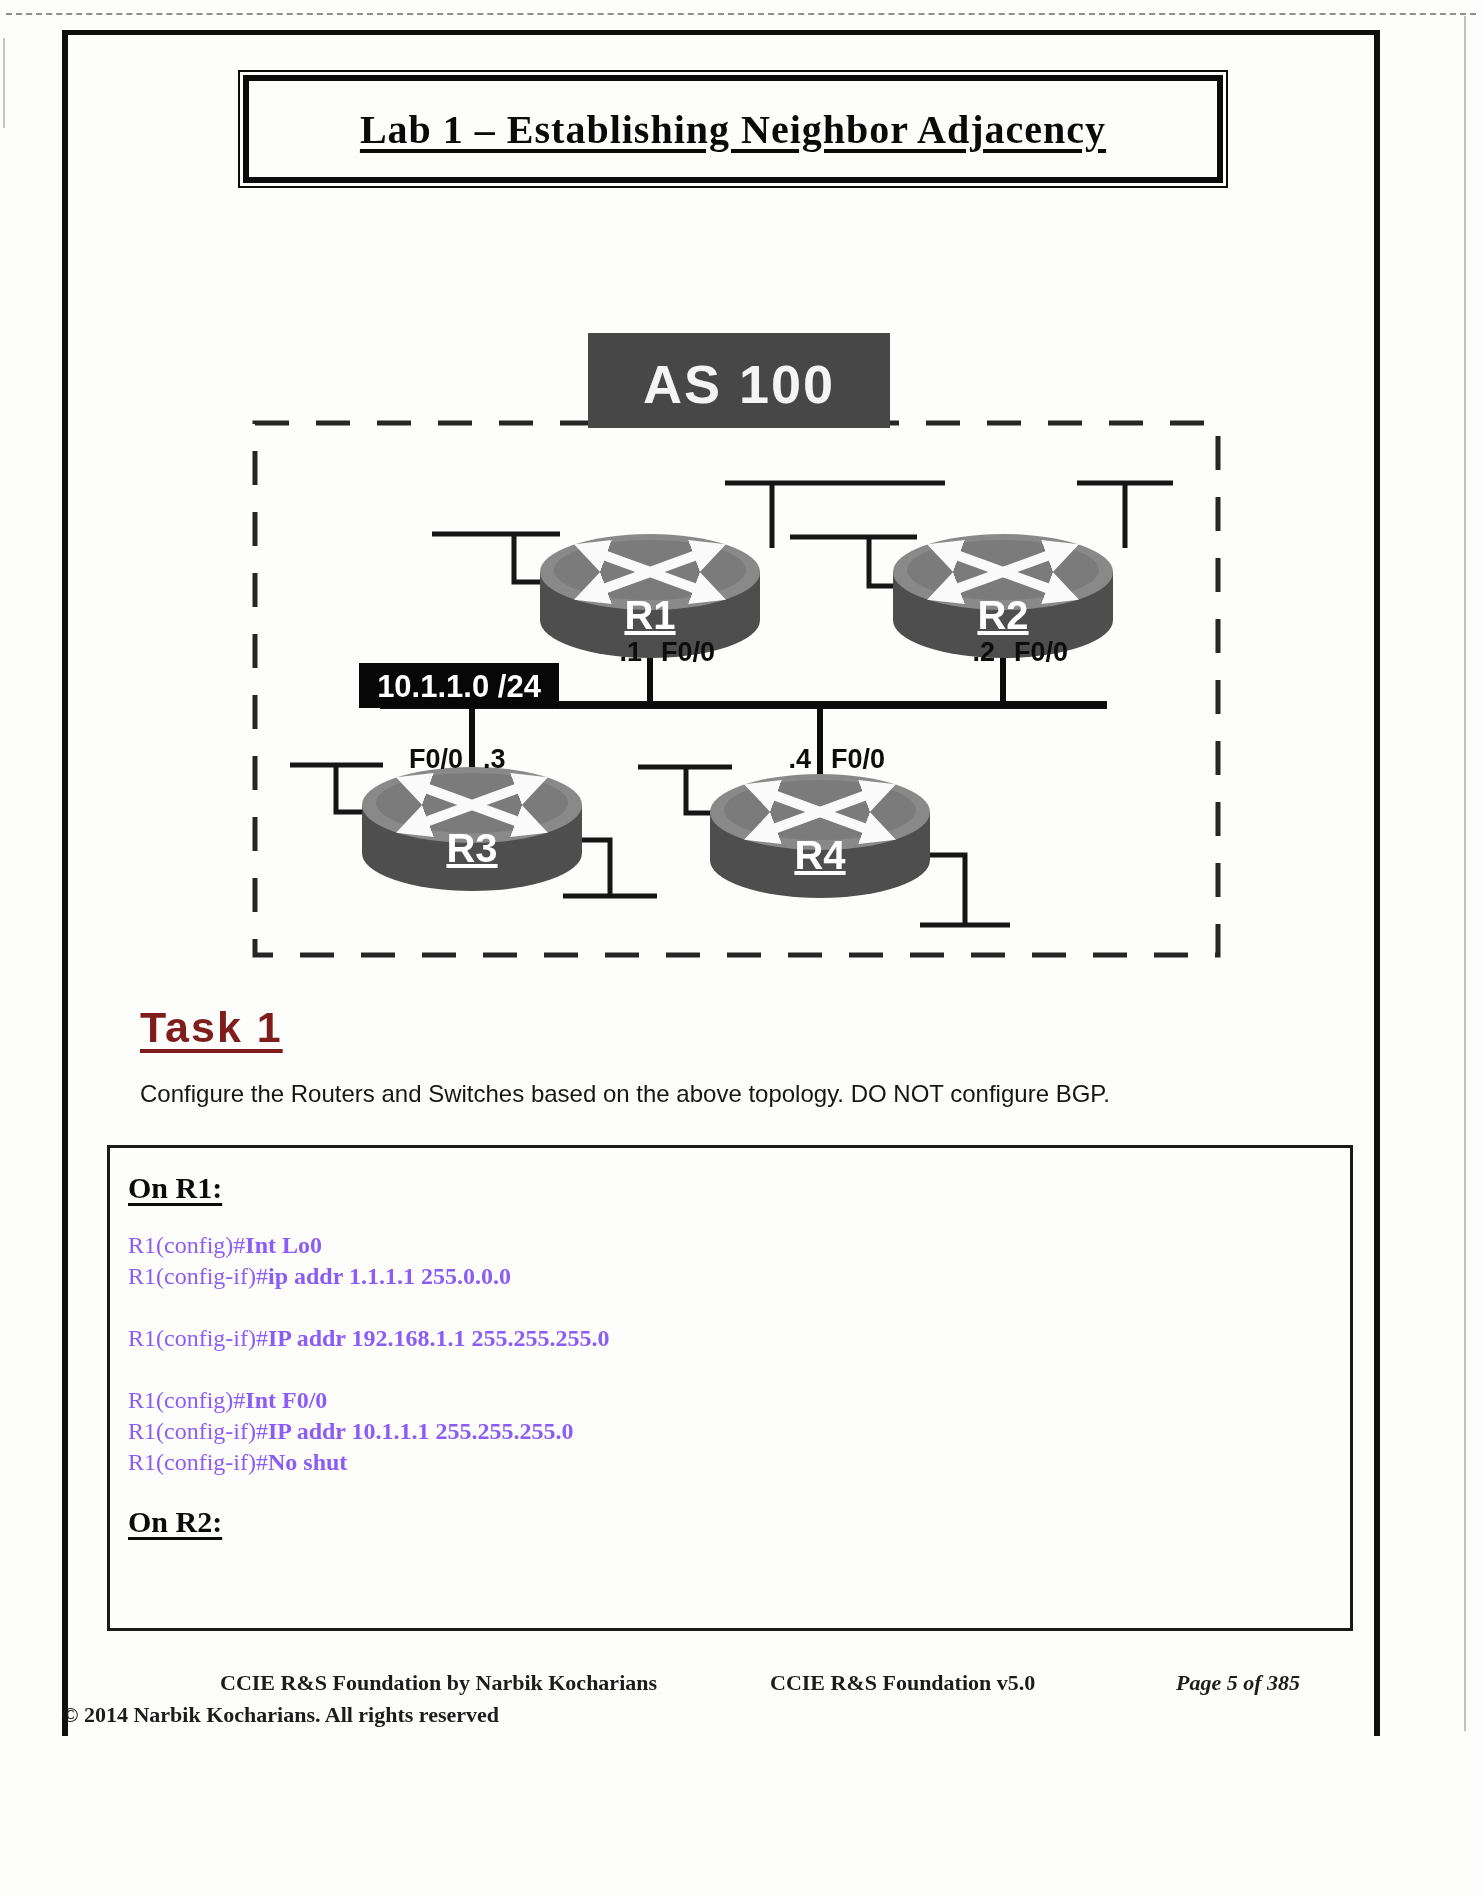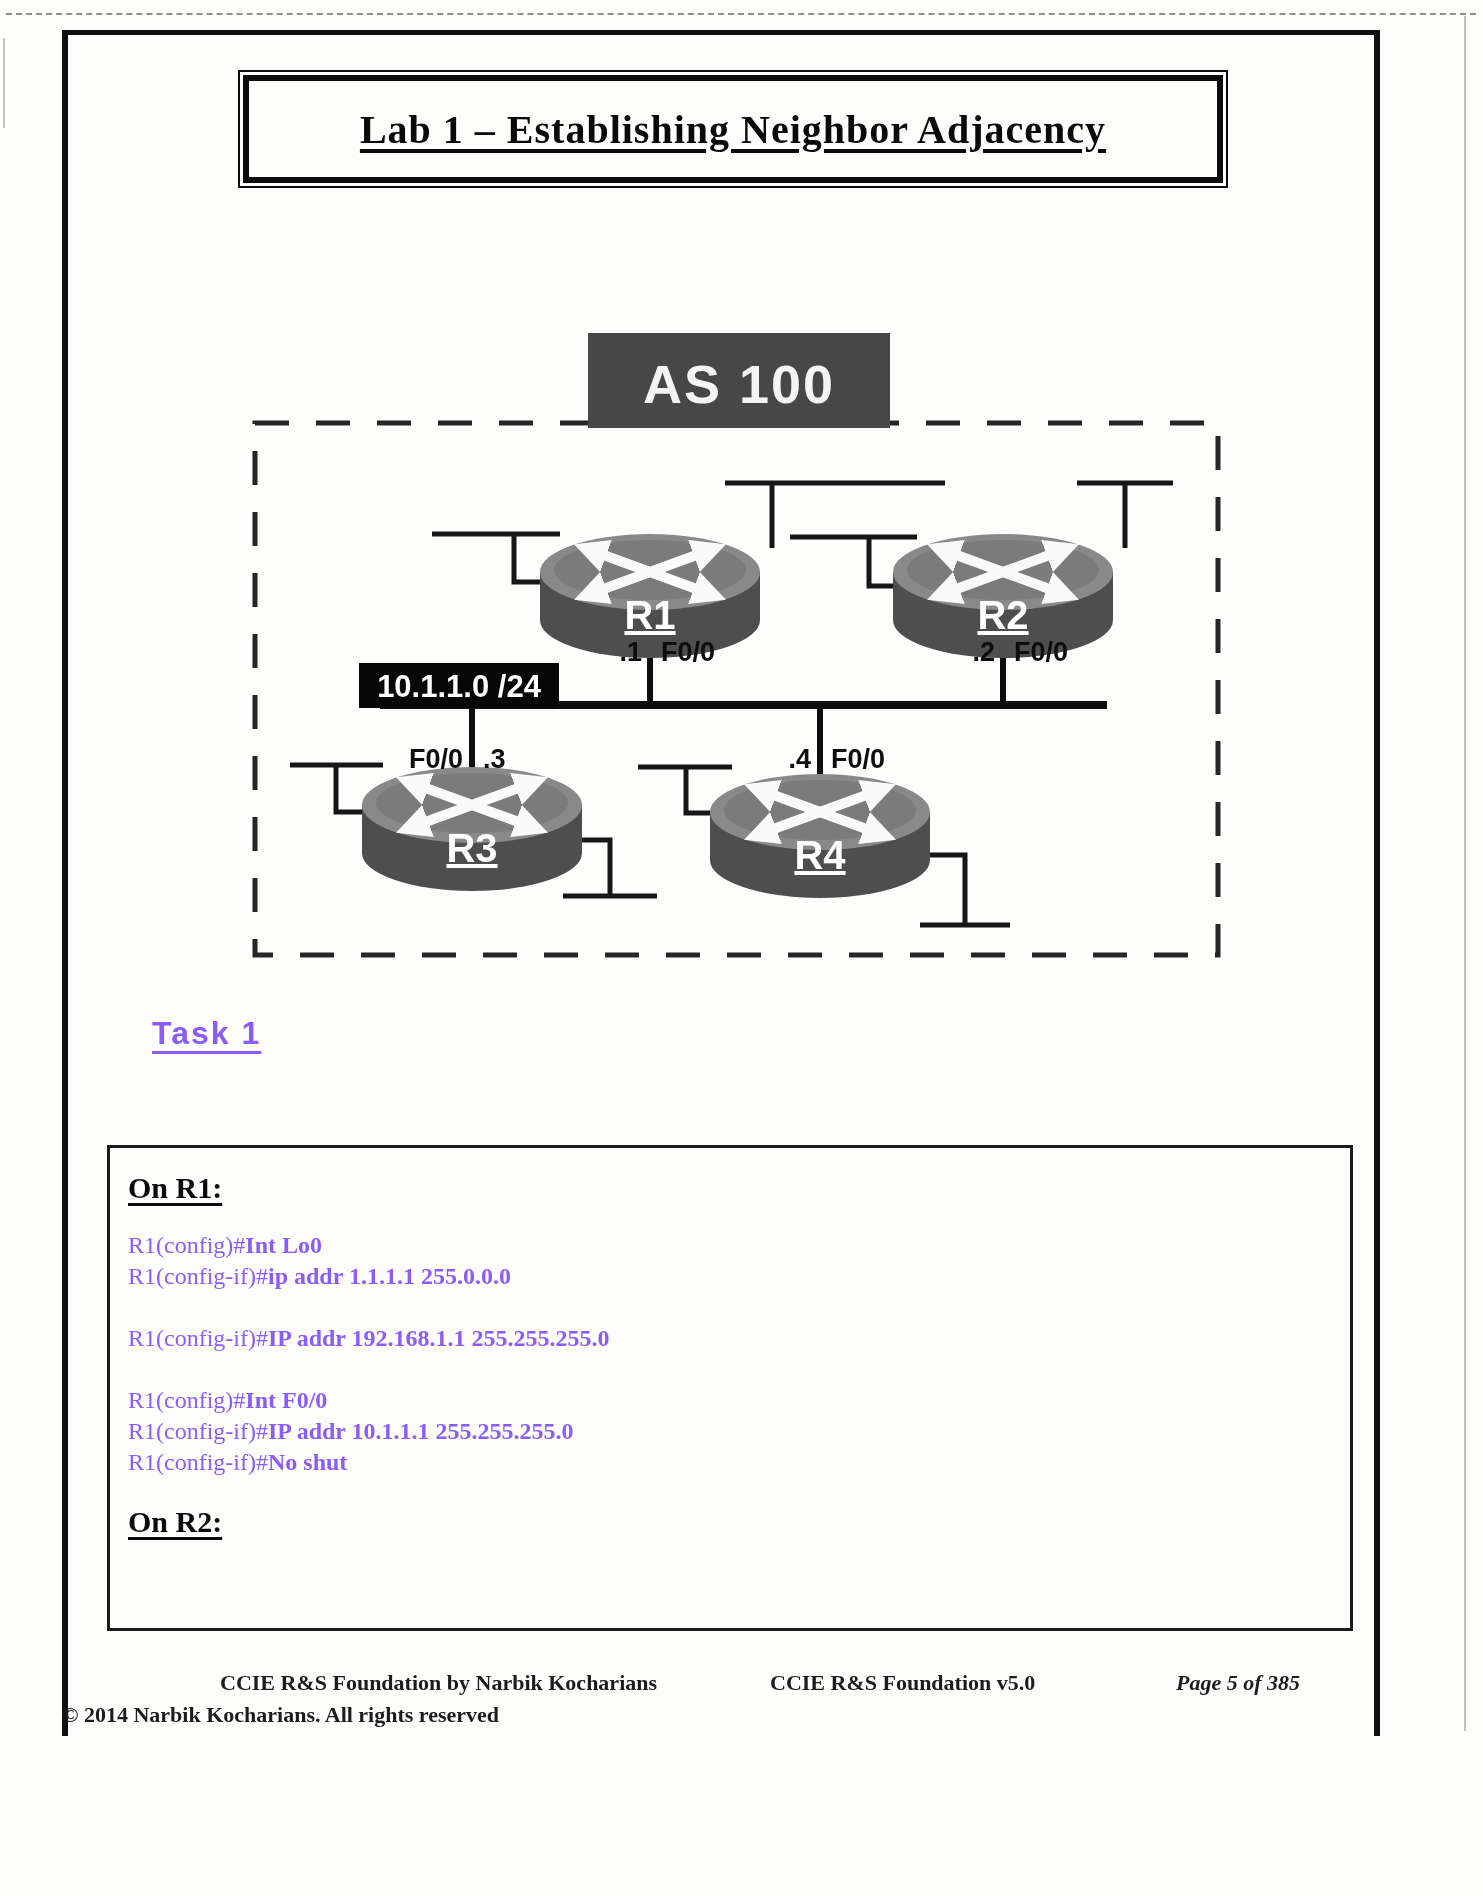--- a/index.html
+++ b/index.html
@@ -29,23 +29,23 @@
   .stubs  { fill:none; stroke:#161616; stroke-width:5; }
   .bus    { stroke:#0d0d0d; stroke-width:8; }
   .conn   { stroke:#0d0d0d; stroke-width:6; }
   .aslabel  { font:bold 54px "Liberation Sans",sans-serif; fill:#f4f4f4; text-anchor:middle; letter-spacing:2px; }
   .netlabel { font:bold 31px "Liberation Sans",sans-serif; fill:#ffffff; text-anchor:middle; }
   .rname  { font:bold 40px "Liberation Sans",sans-serif; fill:#ffffff; text-anchor:middle; text-decoration:underline; }
   .iface  { font:bold 27px "Liberation Sans",sans-serif; fill:#0d0d0d; }
   .iface.end { text-anchor:end; }
   
   .task-heading {
-    position:absolute; left:140px; top:1003px; margin:12px;
-    font-size:32px; font-weight:bold; letter-spacing:2px;
-    text-decoration:underline; text-underline-offset:7px; color:#8b5cf6;
+    position:absolute; left:140px; top:1003px; margin:0;
+    font-size:43px; font-weight:bold; letter-spacing:2px;
+    text-decoration:underline; text-underline-offset:7px; color:#7f1d1d;
   }
   .task-desc { position:absolute; left:140px; top:1080px; margin:0; font-size:24px; color:#161616; }
   
   .code-box {
     position:absolute; left:107px; top:1145px; width:1246px; height:486px;
     border:3px solid #1a1a1a; box-sizing:border-box; padding:22px 20px 8px 18px;
   }
   .code-heading {
     font-family:"Liberation Serif", serif; font-size:30px; font-weight:bold;
     text-decoration:underline; text-underline-offset:5px; line-height:36px; margin:0 0 24px 0; color:#0b0b0b;
@@ -138,20 +138,21 @@
     <text class="iface" x="661" y="661">F0/0</text>
     <text class="iface end" x="995" y="661">.2</text>
     <text class="iface" x="1014" y="661">F0/0</text>
     <text class="iface end" x="463" y="768">F0/0</text>
     <text class="iface" x="483" y="768">.3</text>
     <text class="iface end" x="811" y="768">.4</text>
     <text class="iface" x="831" y="768">F0/0</text>
   </svg>
 
   <h2 class="task-heading">Task 1</h2>
+  <p class="task-desc">Configure the Routers and Switches based on the above topology. DO NOT configure BGP.</p>
 
   <div class="code-box">
     <div class="code-heading">On R1:</div>
 
     <div class="code-line"><span class="prompt">R1(config)#</span><span class="cmd">Int Lo0</span></div>
     <div class="code-line"><span class="prompt">R1(config-if)#</span><span class="cmd">ip addr 1.1.1.1 255.0.0.0</span></div>
     <div class="code-spacer"></div>
     <div class="code-line"><span class="prompt">R1(config-if)#</span><span class="cmd">IP addr 192.168.1.1 255.255.255.0</span></div>
     <div class="code-spacer"></div>
     <div class="code-line"><span class="prompt">R1(config)#</span><span class="cmd">Int F0/0</span></div>

